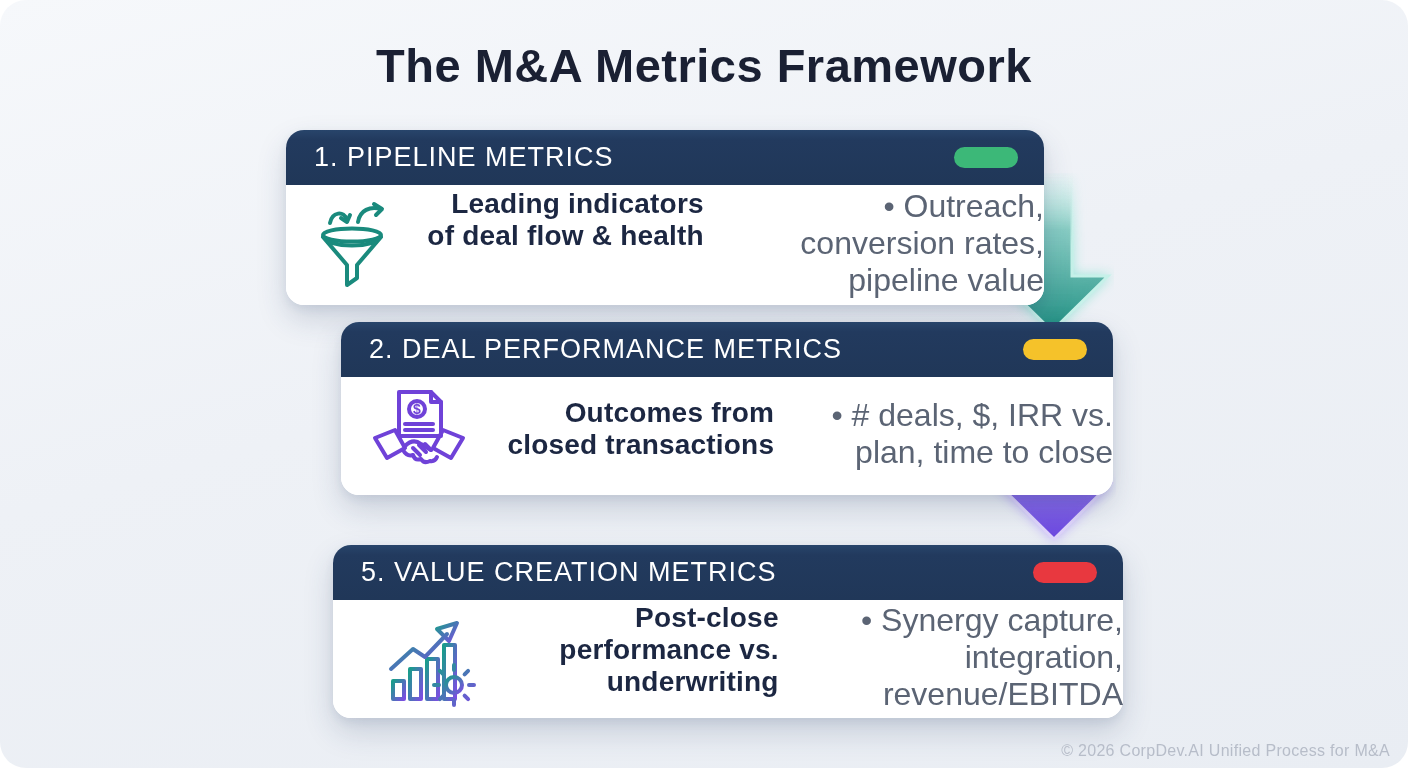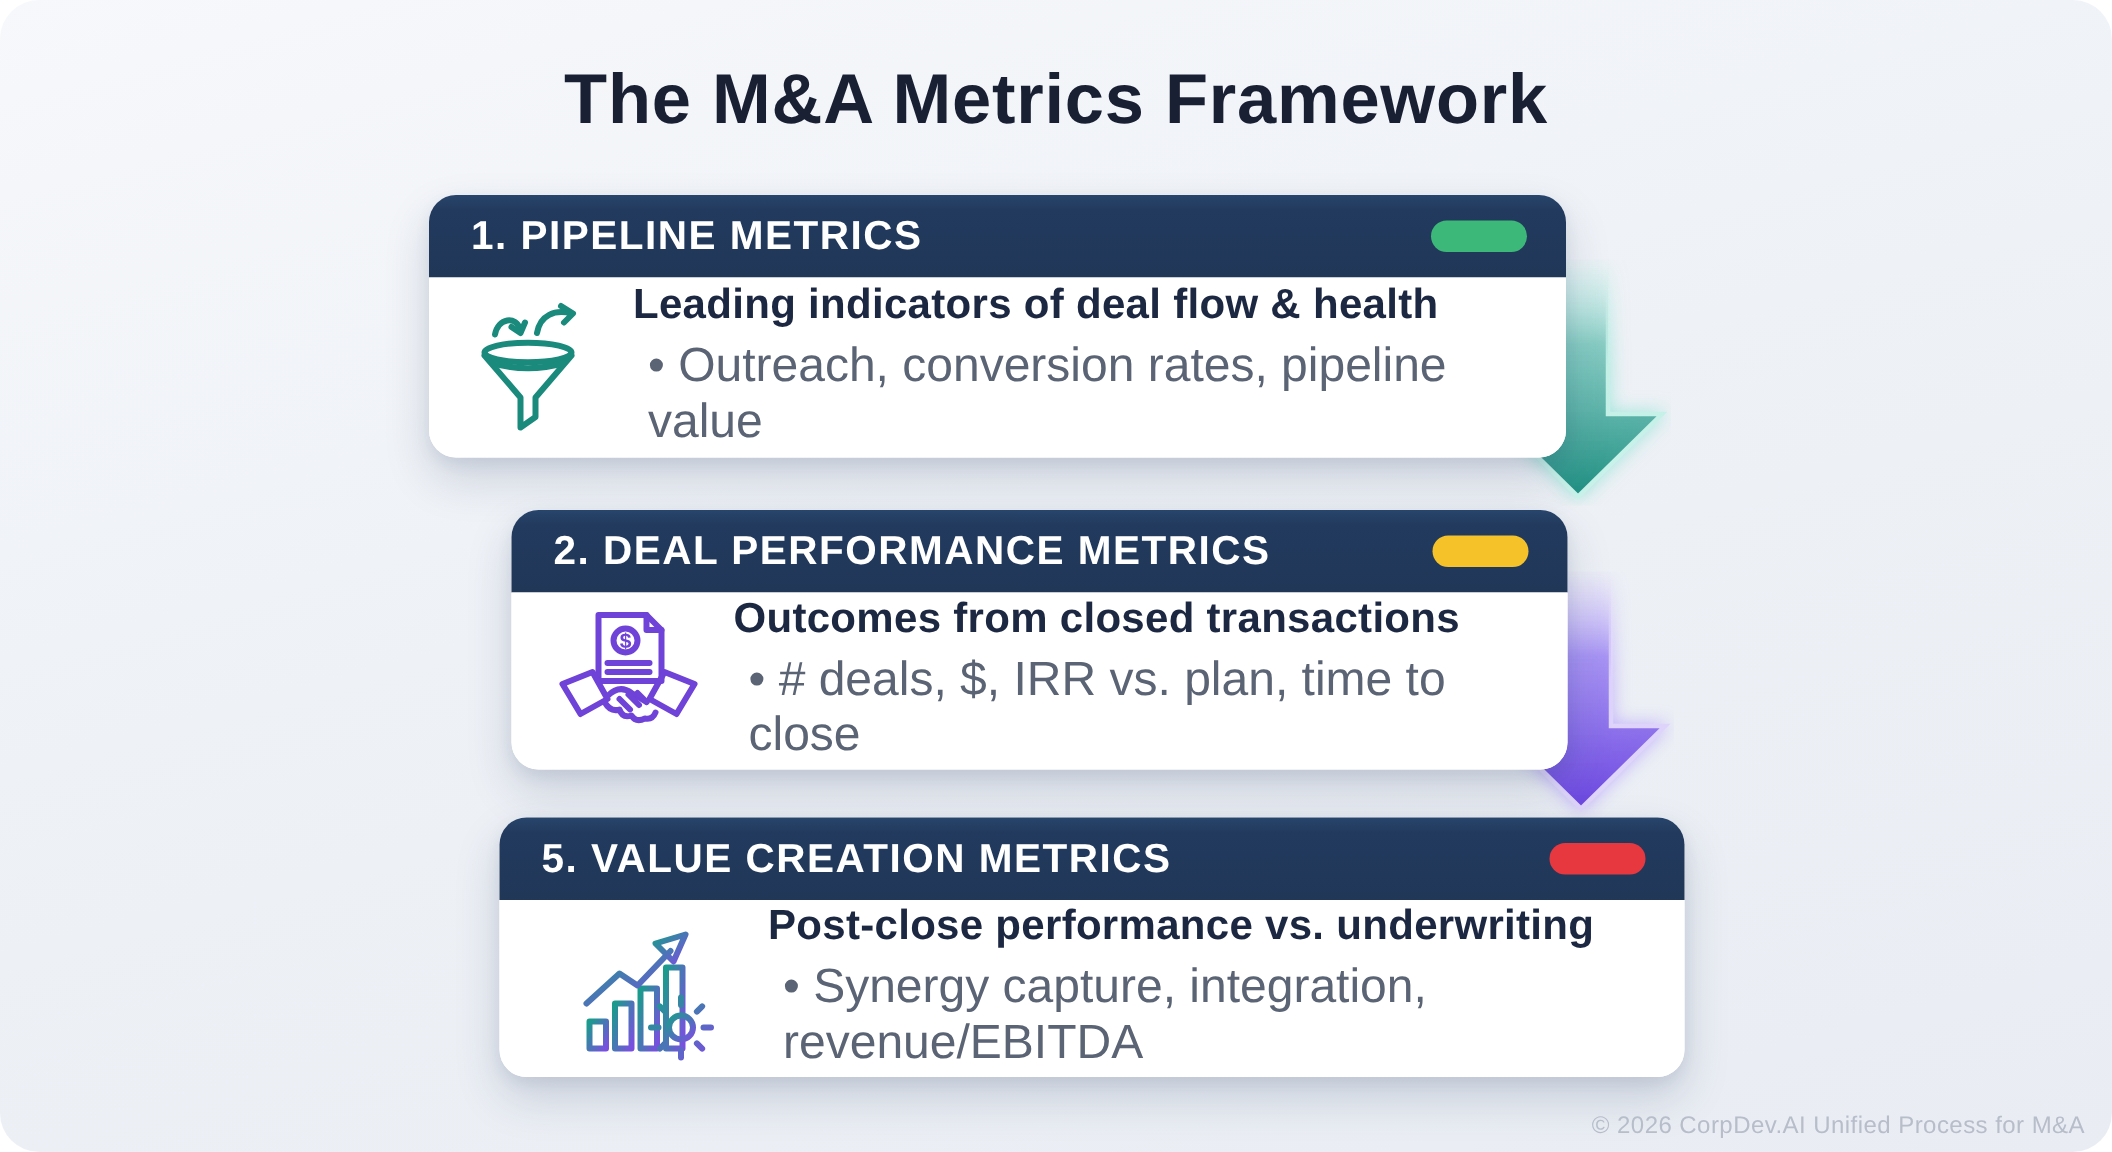--- a/index.html
+++ b/index.html
@@ -21,34 +21,34 @@
     background: #ffffff;
   }
   .card-header {
     height: 55px;
     background: linear-gradient(180deg, #28456b 0%, #223a5e 18%, #203758 100%);
     border-radius: 18px 18px 0 0;
     display: flex; align-items: center; justify-content: space-between;
     padding: 0 26px 0 28px;
   }
   .card-header .label {
-    color: #ffffff; font-size: 27px; font-weight: 700; letter-spacing: 1px;
+    color: #ffffff; font-size: 27px; font-weight: 400; letter-spacing: 1px;
     white-space: nowrap;
   }
   .pill { width: 64px; height: 21px; border-radius: 11px; flex: 0 0 auto; }
   .card-body {
     display: flex; align-items: center;
     height: calc(100% - 55px);
     background: #ffffff;
     border-radius: 0 0 18px 18px;
     padding-left: 16px;
   }
   .icon-wrap { width: 100px; height: 102px; flex: 0 0 auto; margin-right: 20px; }
   .icon-wrap svg { width: 100%; height: 100%; }
-  .text-block { display: flex; flex-direction: column; gap: 6px; padding-bottom: 4px; }
+  .text-block { display: flex; gap: 6px; padding-bottom: 4px; text-align: right; }
   .headline { font-size: 28px; font-weight: 700; color: #1c2742; letter-spacing: 0.2px; }
   .bullet { font-size: 32px; color: #5b6474; padding-left: 10px; }
   .bullet::before { content: "•  "; color: #5b6474; }
   .flow-arrow { position: absolute; pointer-events: none; }
   .footer-note {
     position: absolute; right: 18px; bottom: 8px;
     font-size: 16px; color: #b7bdc9; letter-spacing: 0.3px;
   }
 </style>
 </head>
@@ -110,21 +110,21 @@
           <path d="M72 9 L80 14 L74 20"></path>
         </svg>
       </div>
       <div class="text-block">
         <div class="headline">Leading indicators of deal flow &amp; health</div>
         <div class="bullet">Outreach, conversion rates, pipeline value</div>
       </div>
     </div>
   </div>
 
-  <div class="card" style="left:341px; top:340px; width:704px; height:173px;">
+  <div class="card" style="left:341px; top:322px; width:772px; height:173px;">
     <div class="card-header">
       <span class="label">2. DEAL PERFORMANCE METRICS</span>
       <span class="pill" style="background: rgb(245, 194, 42);"></span>
     </div>
     <div class="card-body" style="padding-left:28px;">
       <div class="icon-wrap">
         <svg viewBox="0 0 100 100" fill="none" stroke="#6f42d8" stroke-width="4" stroke-linecap="round" stroke-linejoin="round">
 
           <path d="M30 6 L62 6 L72 16 L72 50 L30 50 Z"></path>
           <path d="M62 6 L62 16 L72 16"></path>

